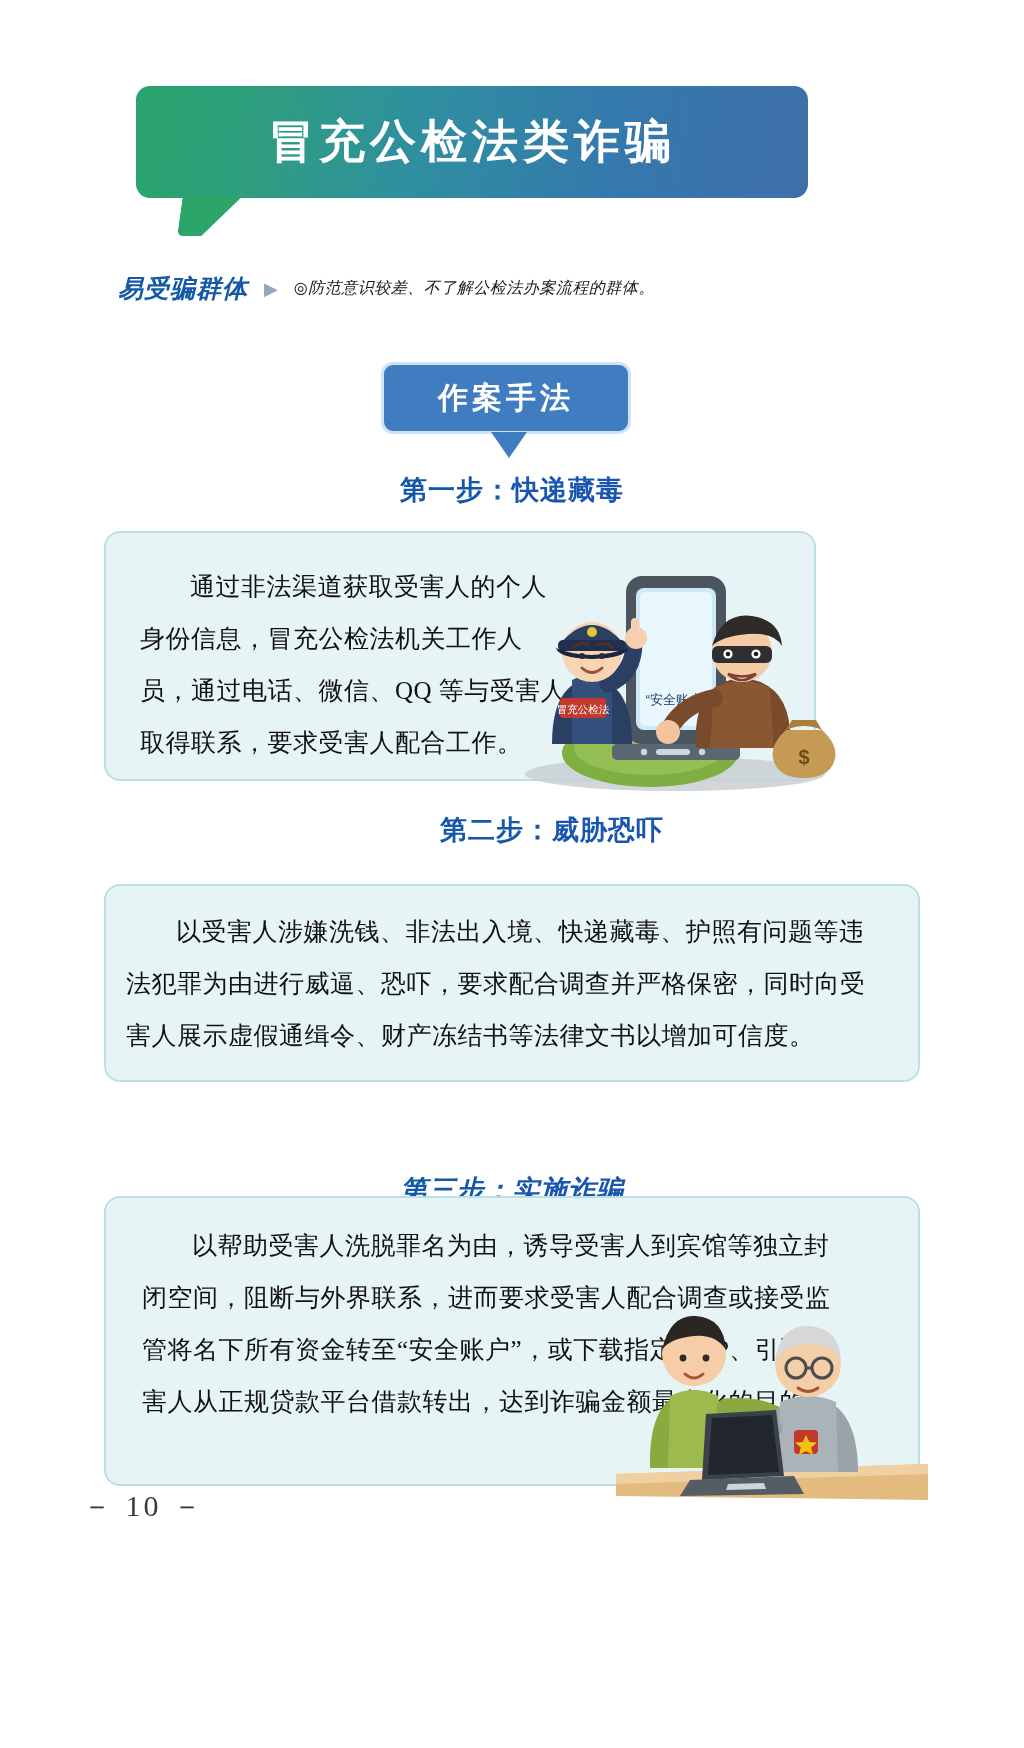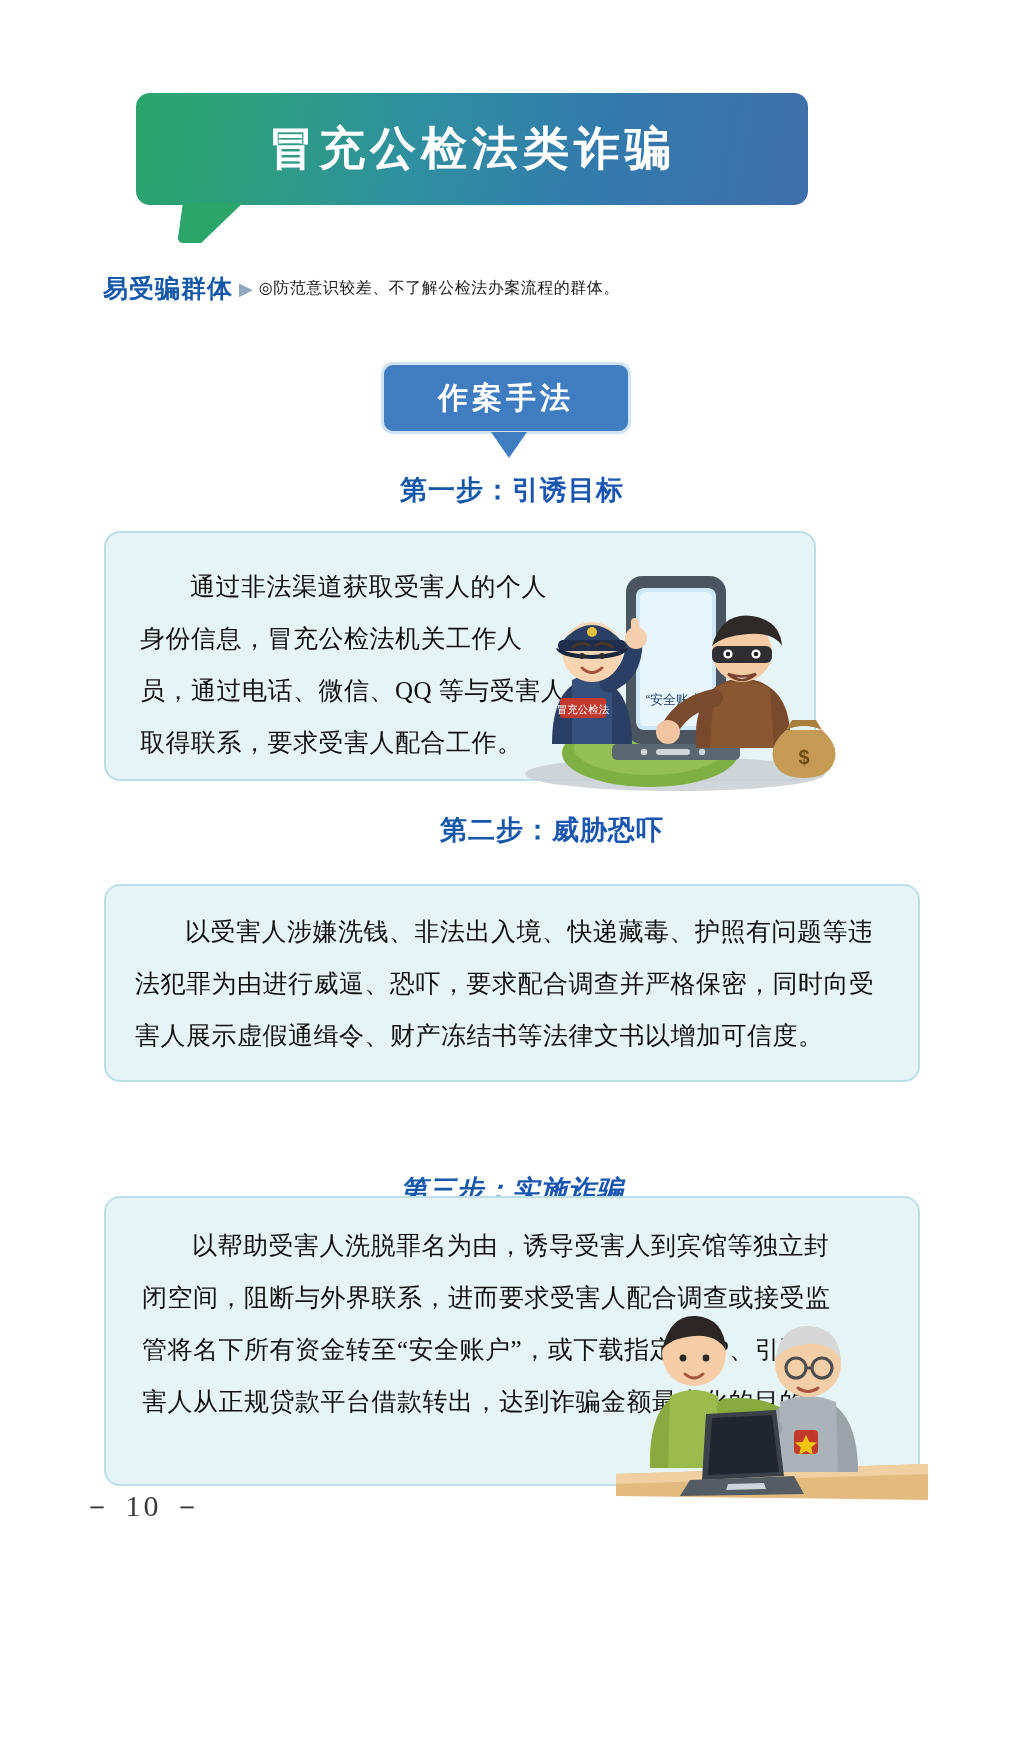--- a/index.html
+++ b/index.html
@@ -19,21 +19,21 @@
     position: relative;
     width: 1024px;
     height: 1748px;
     box-sizing: border-box;
   }
 
   
   .banner-wrap {
     position: absolute;
     left: 136px;
-    top: 93px;
+    top: 86px;
     width: 672px;
   }
   .banner {
     position: relative;
     width: 672px;
     height: 112px;
     border-radius: 14px;
     background: linear-gradient(100deg, #2aa46c 0%, #2e9e7e 18%, #2f8fa0 42%, #3479ad 70%, #3f6fa8 100%);
     display: flex;
     align-items: center;
@@ -56,25 +56,27 @@
     border-right: 36px solid transparent;
     border-top: 40px solid #2ba56a;
     border-bottom: 0 solid transparent;
     border-bottom-left-radius: 6px;
     transform: skewX(-8deg);
   }
 
   
   .victim-row {
     position: absolute;
-    left: 103px;
+    left: 118px;
     top: 272px;
     width: 816px;
     display: flex;
     align-items: center;
+    gap: 10px;
+    font-style: italic;
   }
   .victim-label {
     color: #1558a8;
     font-size: 25px;
     font-weight: bold;
     letter-spacing: 1px;
   }
   .victim-arrow {
     color: #8fa8bf;
     font-size: 18px;
@@ -152,21 +154,21 @@
     color: #111111;
     letter-spacing: 0.5px;
   }
 
   
   #box1 { left: 104px; top: 531px; width: 712px; height: 250px; }
   #box1 .text { position: absolute; left: 34px; top: 28px; width: 430px; }
 
   
   #box2 { left: 104px; top: 884px; width: 816px; height: 198px; }
-  #box2 .text { position: absolute; left: 29px; top: 20px; width: 748px; }
+  #box2 .text { position: absolute; left: 20px; top: 20px; width: 748px; }
 
   
   #box3 { left: 104px; top: 1196px; width: 816px; height: 290px; }
   #box3 .text { position: absolute; left: 36px; top: 22px; width: 690px; }
 
   
   .illus1 {
     position: absolute;
     left: 500px;
     top: 548px;
@@ -210,21 +212,21 @@
   </div>
 
   <div class="method-wrap">
     <div class="method-badge">
       <span>作案手法</span>
     </div>
     <div class="method-tail"></div>
   </div>
 
   <div class="step-head" style="top:472px;">
-    <span class="num">第一步：</span><span class="name">引诱目标</span>
+    <span class="num">第一步：</span><span class="name">快递藏毒</span>
   </div>
 
   <div class="box" id="box1">
     <p class="text">通过非法渠道获取受害人的个人身份信息，冒充公检法机关工作人员，通过电话、微信、QQ 等与受害人取得联系，要求受害人配合工作。</p>
   </div>
 
   <svg class="illus1" viewBox="0 0 360 250">
 
     <ellipse cx="175" cy="226" rx="150" ry="17" fill="#c9cfd4" opacity="0.85"></ellipse>
 

